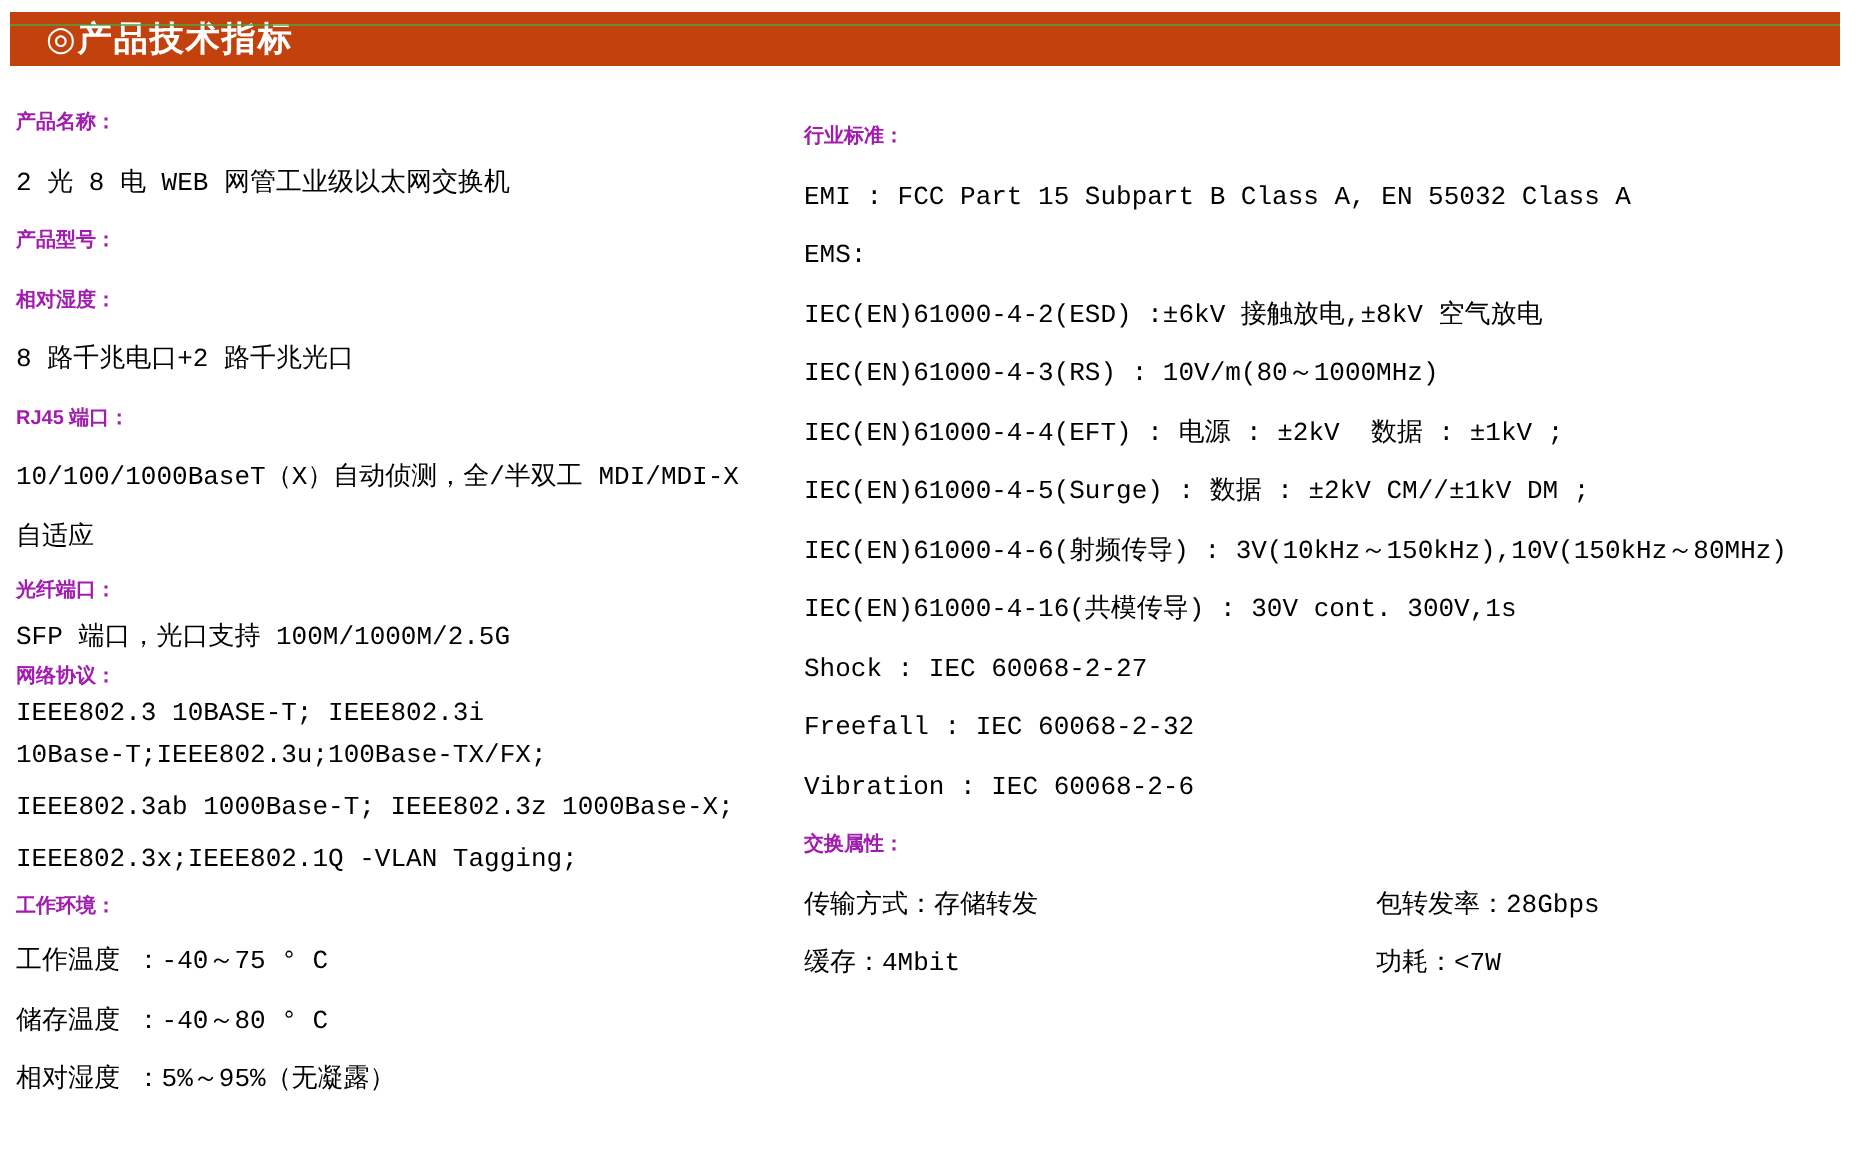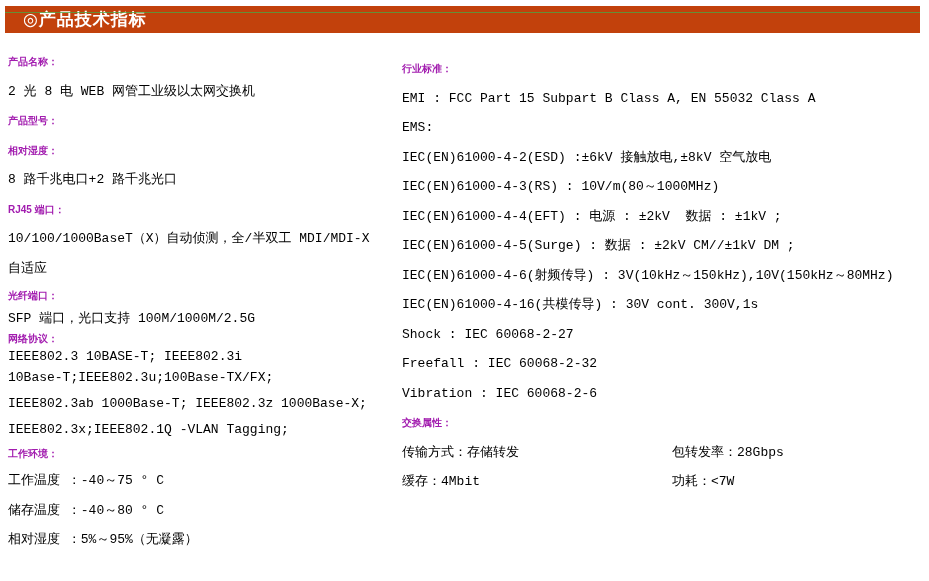--- a/index.html
+++ b/index.html
@@ -27,21 +27,21 @@
     font-family:Liberation Sans, sans-serif;
   }
   .t{font-size:13px;}
   .wavy{
     text-decoration-style:wavy;
     text-decoration-color:#e0392f;
     text-decoration-thickness:1px;
     text-underline-offset:3px;
     text-decoration-skip-ink:none;
   }
-  .sw-row{display:flex;}
+  .sw-row{display:flex;gap:16px;}
   .sw-row .c1{width:270px;flex:0 0 270px;}
 </style>
 </head>
 <body>
 
 <div class="titlebar">
   <span>◎产品技术指标</span>
 </div>
 
 <div class="content">

